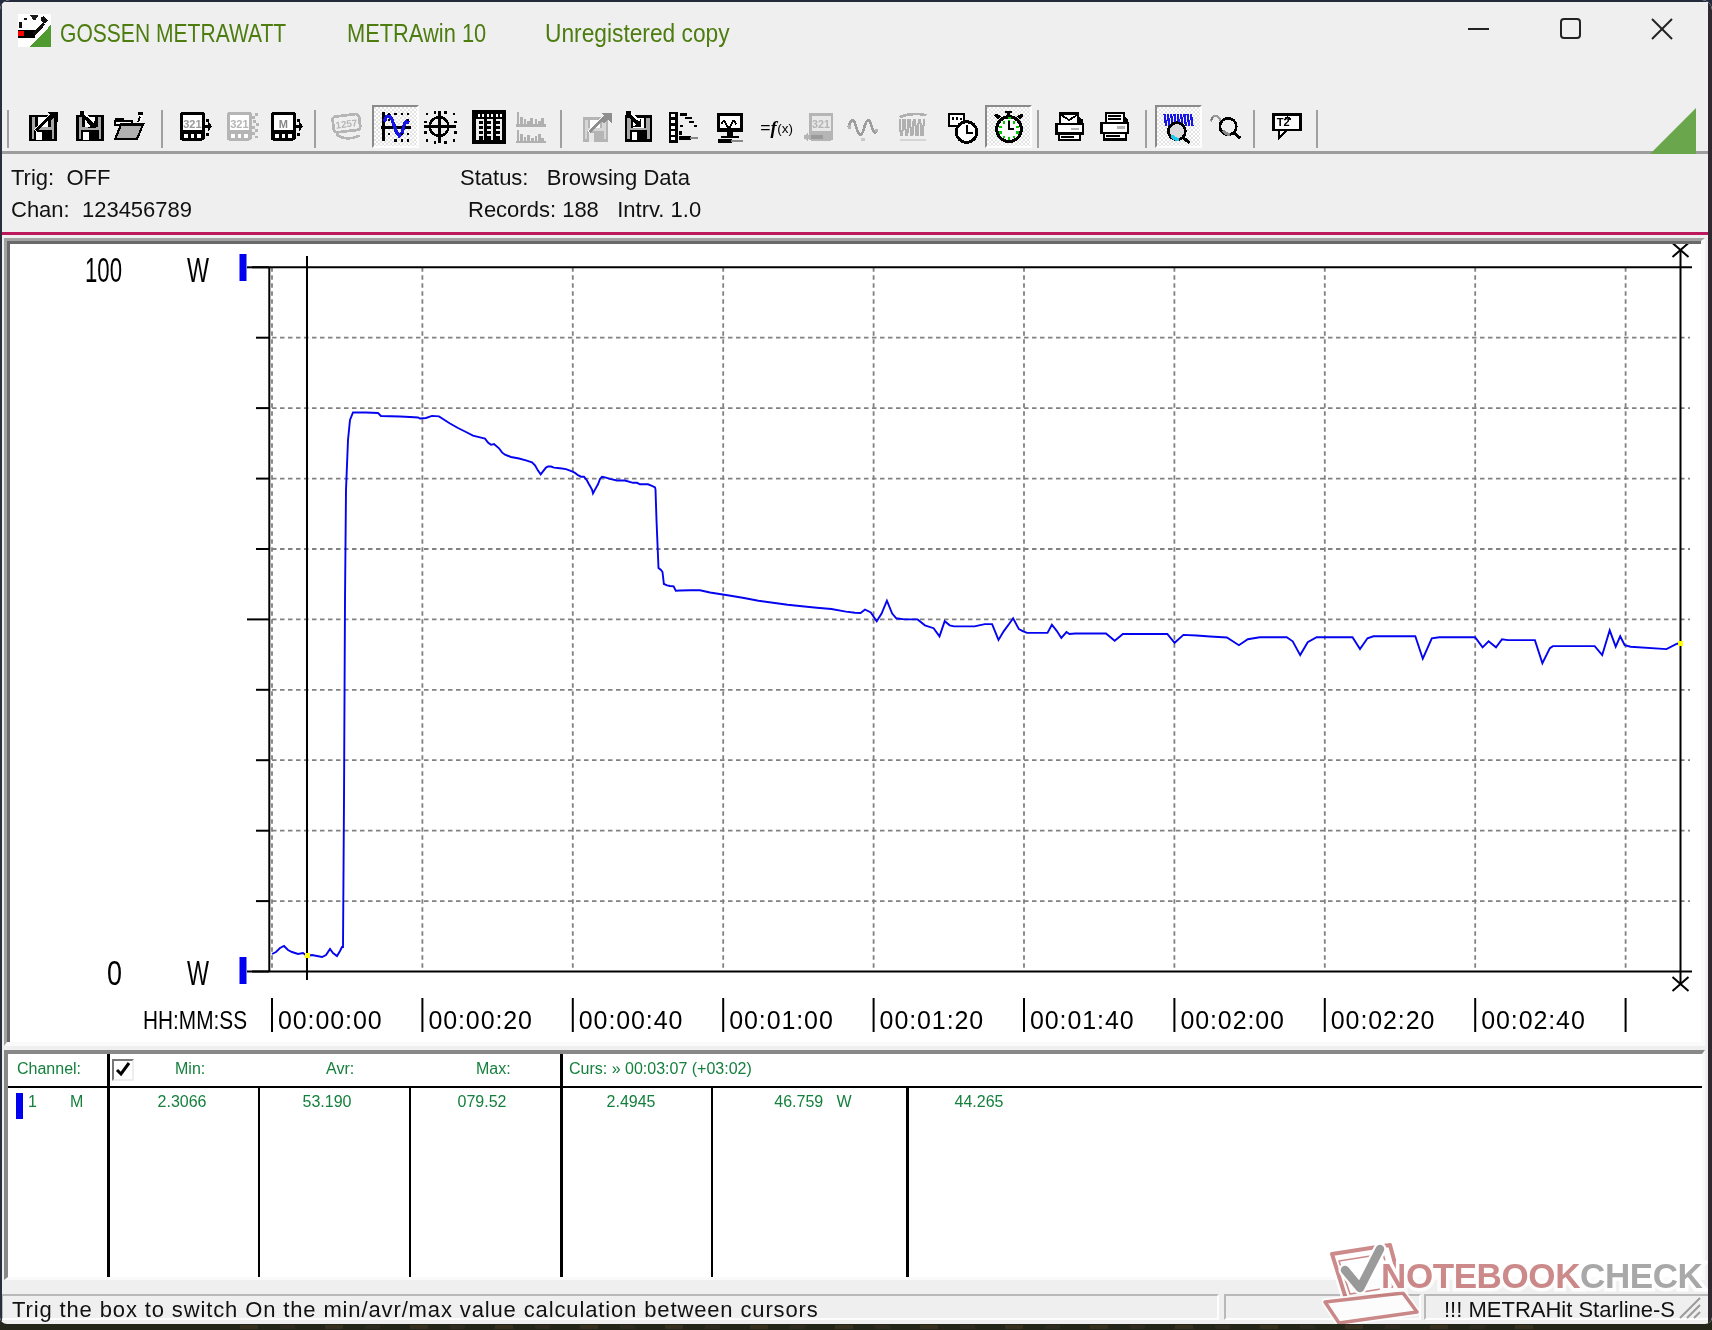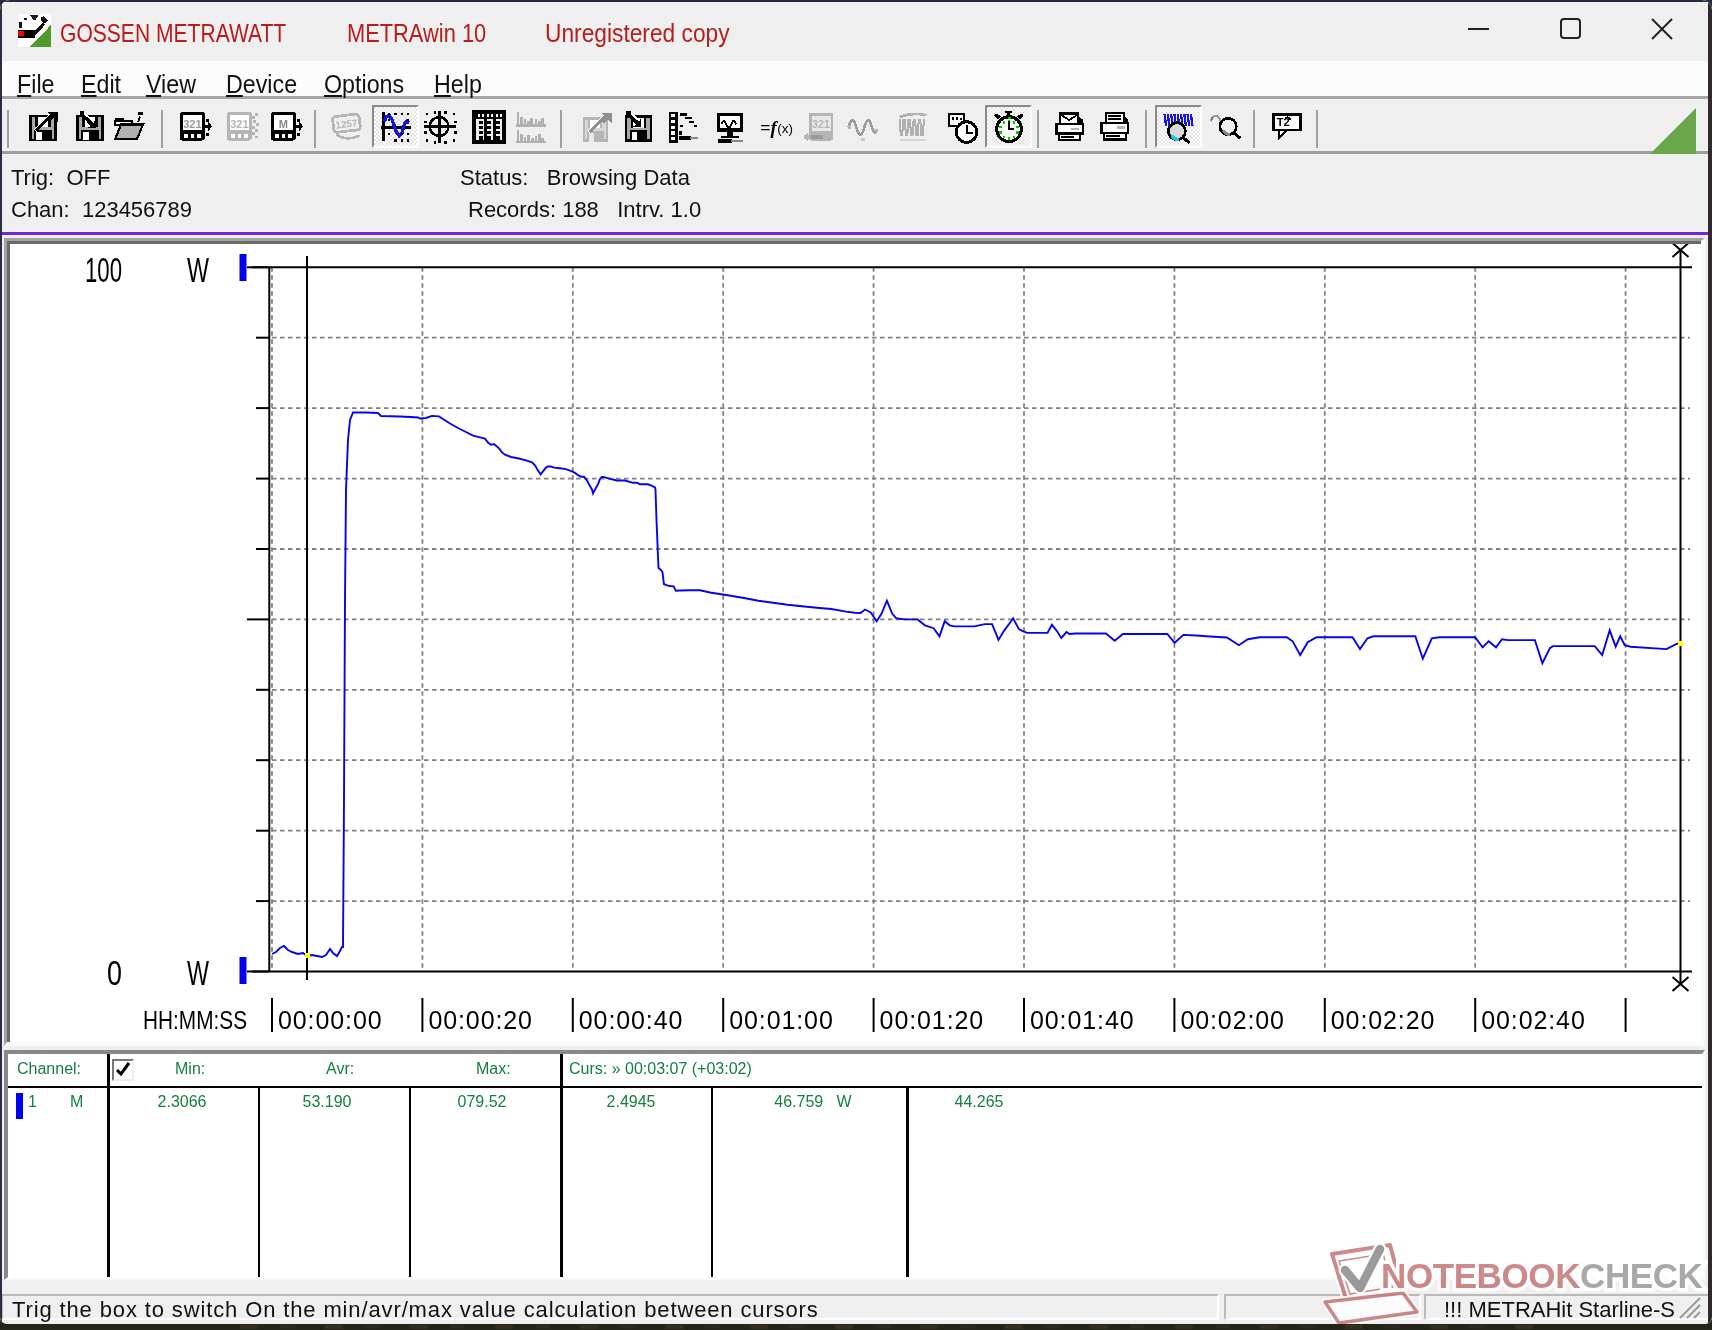--- a/index.html
+++ b/index.html
@@ -4,35 +4,35 @@
 <style>
 * { margin:0; padding:0; box-sizing:border-box; }
 html,body { width:1712px; height:1330px; overflow:hidden; }
 body { background:linear-gradient(180deg,#262b3e 0px,#262b3e 1100px,#232518 1300px); font-family:"Liberation Sans", sans-serif; position:relative; }
 #win { position:absolute; left:0; top:0; width:1712px; height:1324px; background:#efefef; border-radius:10px 10px 7px 7px; overflow:hidden; }
 #edgetop { position:absolute; left:0; top:0; width:1712px; height:2px; background:#252a3a; z-index:50; }
 #edgeleft { position:absolute; left:0; top:0; width:2px; height:1324px; background:#2a2e3d; z-index:50; }
 #edgeright { position:absolute; left:1708px; top:0; width:4px; height:1324px; background:#302a30; z-index:50; }
 .abs { position:absolute; }
 
-#titlebar { position:absolute; left:0; top:0; width:100%; height:61px; background:#efefef; color:#b91c1c; }
+#titlebar { position:absolute; left:0; top:0; width:100%; height:61px; background:#efefef; color:#4d7c0f; }
 #titlebar .t { position:absolute; top:18px; font-size:26px; white-space:pre; transform-origin:left top; transform:scaleX(0.81); }
 
 #menubar { position:absolute; left:0; top:61px; width:100%; height:38px; background:#fcfcfc; border-bottom:3px solid #a6a6a6; }
 #menubar .m { position:absolute; top:9px; font-size:25px; color:#111; transform-origin:left top; transform:scaleX(0.93); }
 #menubar .m u { text-decoration-thickness:2px; text-underline-offset:2px; }
 
 #toolbar { position:absolute; left:0; top:102px; width:100%; height:52px; background:#efefef; border-bottom:3px solid #9d9d9d; }
 .tsep { position:absolute; top:8px; width:2px; height:38px; background:#a0a0a0; }
 .tico { position:absolute; top:8px; }
 .pressed { position:absolute; top:3px; border:2px solid; border-color:#8a8a8a #fdfdfd #fdfdfd #8a8a8a;
   background-image:conic-gradient(#fff 90deg,#e3e3e3 90deg 180deg,#fff 180deg 270deg,#e3e3e3 270deg);
   background-size:4px 4px; }
 
-#statusarea { position:absolute; left:0; top:157px; width:100%; height:78px; background:#efefef; border-bottom:3px solid #6d28d9;text-align:right; }
+#statusarea { position:absolute; left:0; top:157px; width:100%; height:78px; background:#efefef; border-bottom:3px solid #be185d;text-align:right; }
 #statusarea .s { position:absolute; font-size:22px; color:#111; white-space:pre; }
 
 #chartpanel { position:absolute; left:4px; top:238px; width:1701px; height:808px;
   border-top:3px solid; border-left:3px solid; border-right:4px solid; border-bottom:4px solid;
   border-color:#a2a2a2 #fafafa #fafafa #a2a2a2; background:#701a75; }
 #chartpanel .inner { position:absolute; left:0; top:0; width:100%; height:100%; border-top:3px solid #6a6a6a; border-left:3px solid #6a6a6a; background:#fff; }
 
 #tablepanel { position:absolute; left:4px; top:1050px; width:1701px; height:230px;
   border-top:4px solid; border-left:4px solid; border-right:3px solid; border-bottom:3px solid;
   border-color:#888 #fafafa #fafafa #888; background:#fff; }
@@ -65,28 +65,20 @@
     <span class="t" style="left:347px;transform:scaleX(0.84)">METRAwin 10</span>
     <span class="t" style="left:545px;transform:scaleX(0.875)">Unregistered copy</span>
     <svg class="abs" style="left:1460px;top:12px" width="240" height="36" viewBox="0 0 240 36" fill="none" stroke="#222" stroke-width="2">
       <line x1="8" y1="17" x2="29" y2="17"></line>
       <rect x="101" y="7" width="19" height="19" rx="3"></rect>
       <line x1="192" y1="7" x2="212" y2="27"></line>
         <line x1="212" y1="7" x2="192" y2="27"></line>
     </svg>
   </div>
 
-  <div id="menubar">
-    <span class="m" style="left:17px"><u>F</u>ile</span>
-    <span class="m" style="left:81px"><u>E</u>dit</span>
-    <span class="m" style="left:146px"><u>V</u>iew</span>
-    <span class="m" style="left:226px"><u>D</u>evice</span>
-    <span class="m" style="left:324px"><u>O</u>ptions</span>
-    <span class="m" style="left:434px"><u>H</u>elp</span>
-  </div>
 
   <div id="toolbar">
 
     <div class="tsep" style="left:7px"></div>
     <div class="tsep" style="left:161px"></div>
     <div class="tsep" style="left:314px"></div>
     <div class="tsep" style="left:560px"></div>
     <div class="tsep" style="left:1037px"></div>
     <div class="tsep" style="left:1145px"></div>
     <div class="tsep" style="left:1253px"></div>

